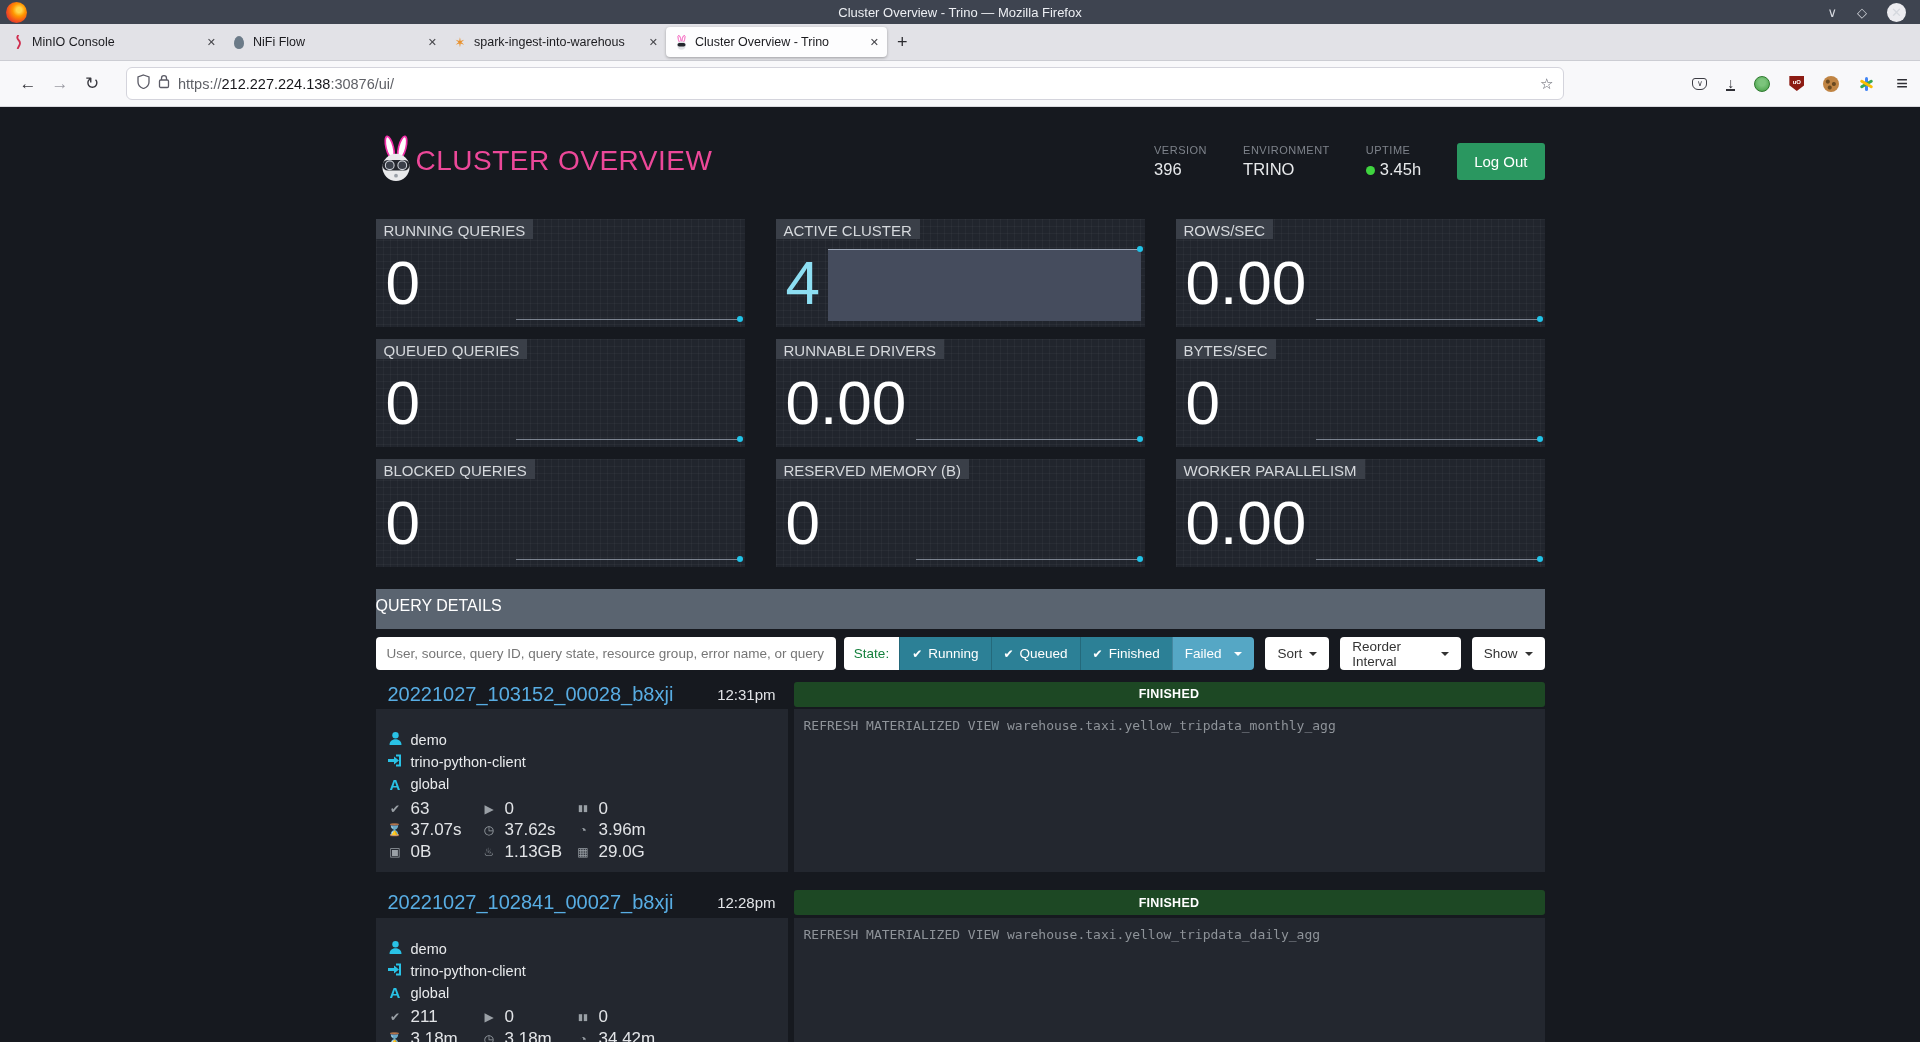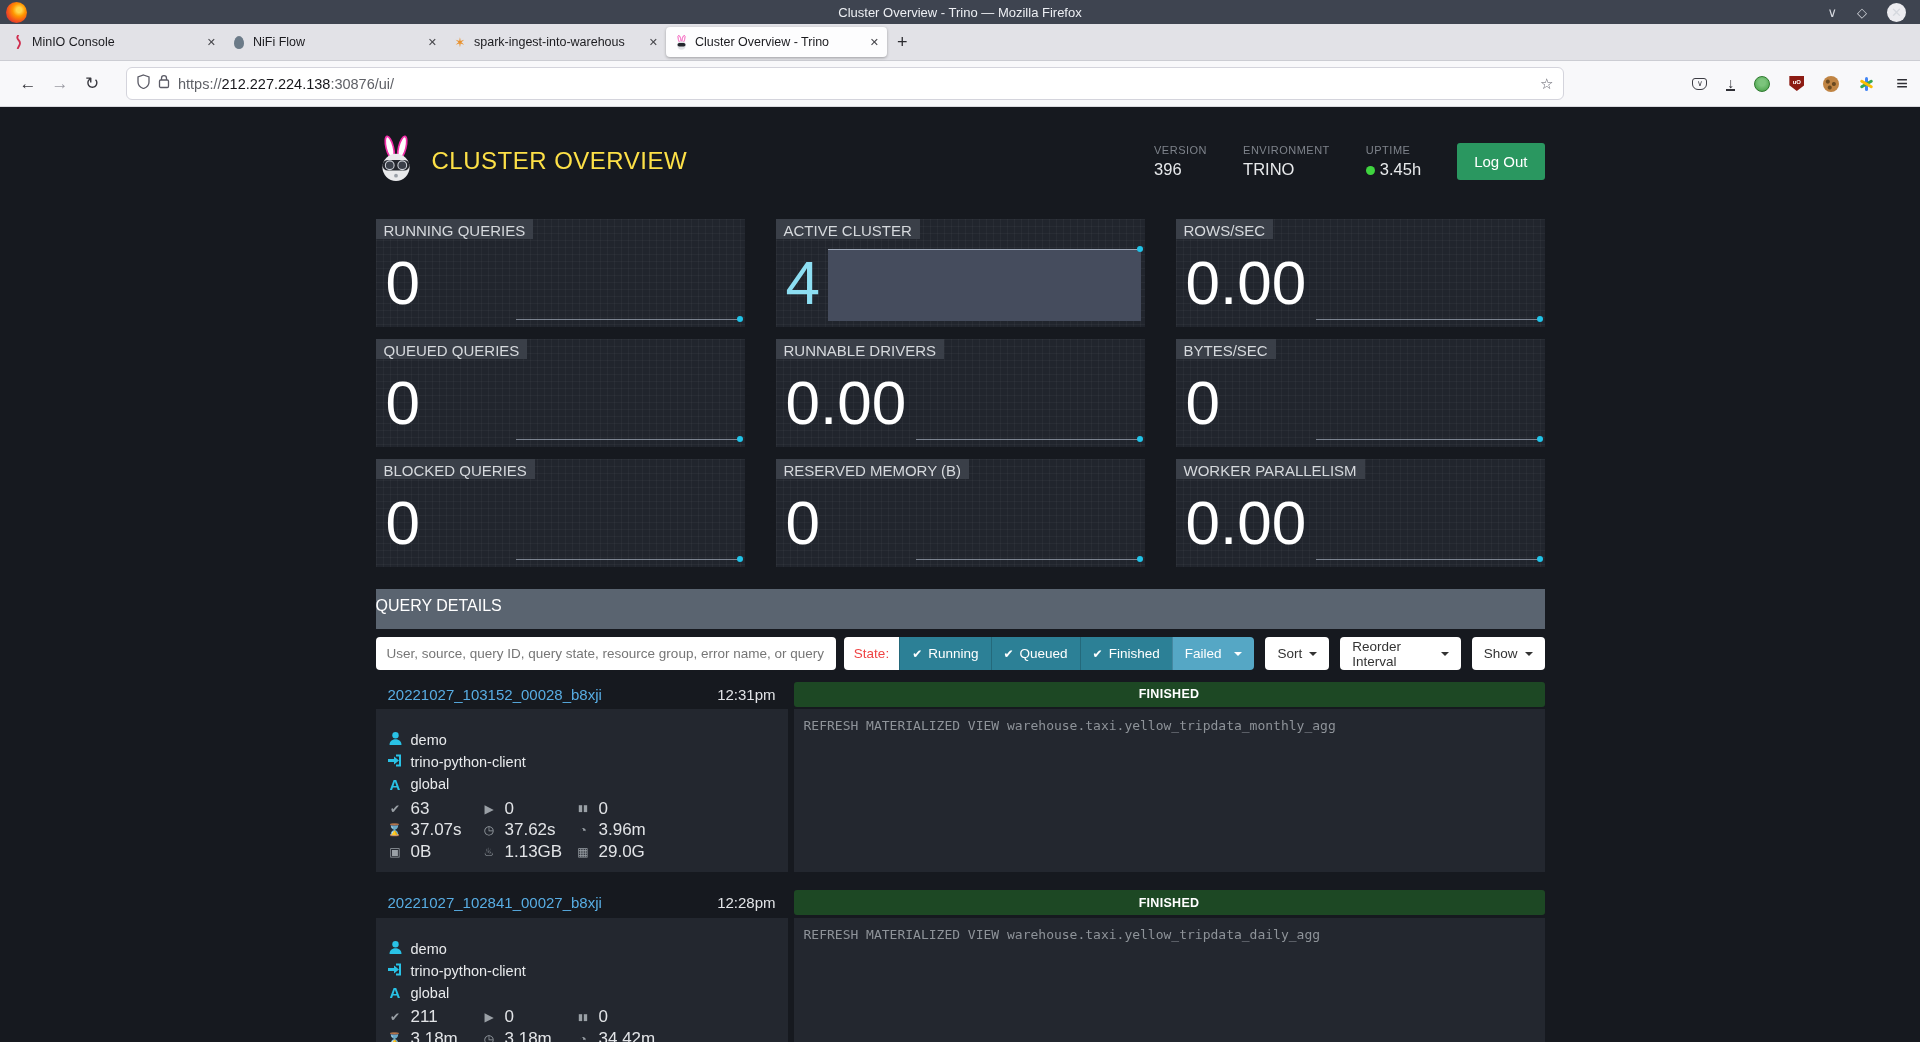--- a/index.html
+++ b/index.html
@@ -54,21 +54,21 @@
   .ast i { position:absolute; left:6.5px; top:1px; width:3px; height:14px; border-radius:2px; display:block; }
   .ast i:nth-child(1){ background:#4285f4; }
   .ast i:nth-child(2){ background:#34a853; transform:rotate(60deg); }
   .ast i:nth-child(3){ background:#fbbc05; transform:rotate(120deg); }
   .hamburger { font-size:20px; color:#2f2f35; margin-left:16px; }
 
   
   .page { height:930px; background:#16191f; }
   .container { width:1169px; margin:0 auto; }
   .trino-header { display:flex; align-items:center; padding-top:26px; height:82px; }
-  .trino-title { color:#fde047; font-size:24px; letter-spacing:.5px; margin-left:16px; }
+  .trino-title { color:#ec4899; font-size:28px; letter-spacing:.5px; }
   .header-meta { margin-left:auto; display:flex; align-items:center; gap:36px; }
   .meta-label { color:#7e838b; font-size:11px; letter-spacing:.5px; }
   .meta-value { color:#e8eaec; font-size:16.5px; margin-top:4px; }
   .uptime-dot { display:inline-block; width:9px; height:9px; border-radius:50%; background:#3fd43f; margin-right:5px; }
   .logout-btn { background:#2a9760; color:#fff; border:none; font-size:15px; padding:10px 17px;
     border-radius:3px; font-family:inherit; }
 
   
   .tiles { margin-top:30px; display:grid; grid-template-columns:repeat(3,369px); column-gap:31px; row-gap:12px; }
   .tile { position:relative; height:108px; background:#21252d; overflow:hidden;
@@ -89,37 +89,37 @@
   .tile.area .tile-value { color:#8ddef2; }
 
   
   .qd-bar { margin-top:22px; height:40px; background:#5a6470; color:#fff; font-size:16px;
     line-height:33px; padding-left:0; }
   .filter-row { margin-top:8px; display:flex; align-items:stretch; height:33px; }
   .search-input { width:530px; border:none; border-radius:4px; padding:0 11px; font-size:13.5px;
     font-family:inherit; color:#333; background:#fff; }
   .search-input::placeholder { color:#767676; }
   .state-group { display:flex; margin-left:8px; }
-  .state-addon { background:#fff; color:#ef4444; font-size:13.5px; padding:0 10px; display:flex;
+  .state-addon { background:#fff; color:#15803d; font-size:13.5px; padding:0 10px; display:flex;
     align-items:center; border-radius:4px 0 0 4px; }
   .state-btn { background:#2c8096; color:#fff; font-size:13.5px; padding:0 12px; display:flex;
     align-items:center; gap:6px; border-left:1px solid rgba(0,0,0,.18); }
   .state-btn .chk { font-size:12px; }
   .state-btn.light { background:#55a7c5; border-radius:0 4px 4px 0; }
   .btn-white { background:#fff; color:#333; font-size:13.5px; border-radius:4px; display:flex;
     align-items:center; padding:0 12px; margin-left:11px; }
   .caret { width:0; height:0; border-left:4px solid transparent; border-right:4px solid transparent;
     border-top:4px solid currentColor; display:inline-block; margin-left:7px; }
 
   
   .queries { margin-top:9px; }
   .qrow { margin-bottom:16px; }
   .qhead { display:flex; height:30px; align-items:center; }
   .qhead-left { width:412px; display:flex; align-items:center; padding:0 12px; }
-  .qid { color:#58ade3; font-size:15px; text-decoration:none; }
+  .qid { color:#58ade3; font-size:20px; text-decoration:none; }
   .qtime { margin-left:auto; color:#e2e4e7; font-size:15px; }
   .qhead-right { flex:1; margin-left:6px; }
   .qbadge { height:25px; background:#1d4824; border-radius:3px; color:#fff; font-size:12.5px;
     font-weight:600; letter-spacing:.3px; display:flex; align-items:center; justify-content:center; }
   .qbody { display:flex; align-items:stretch; }
   .qleft { width:412px; background:#23272f; padding:20px 12px 9px; }
   .qline { display:flex; align-items:center; gap:8px; color:#e8eaec; font-size:14.5px; height:22px; }
   .rg-icon { color:#29c2e6; font-weight:bold; font-size:15px; font-style:normal; width:15px; text-align:center; }
   .qstats { display:grid; grid-template-columns:94px 94px auto; margin-top:3px; }
   .qcell { display:flex; align-items:center; gap:8px; height:21.5px; }

